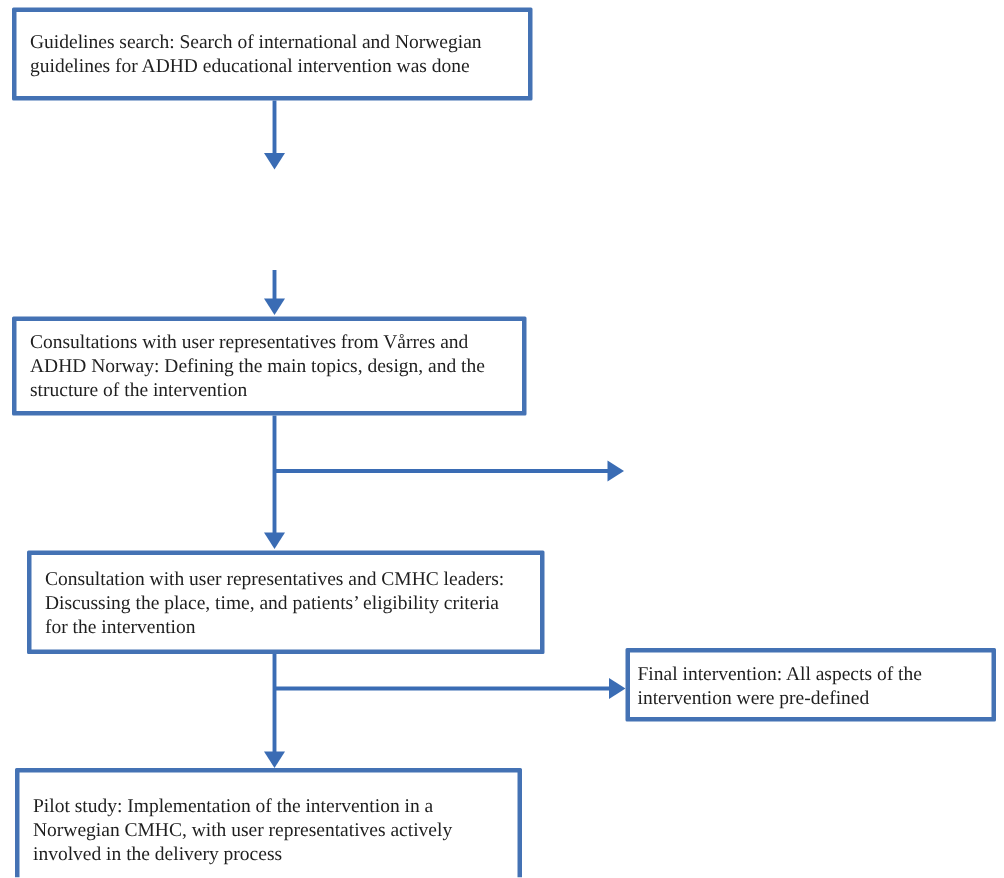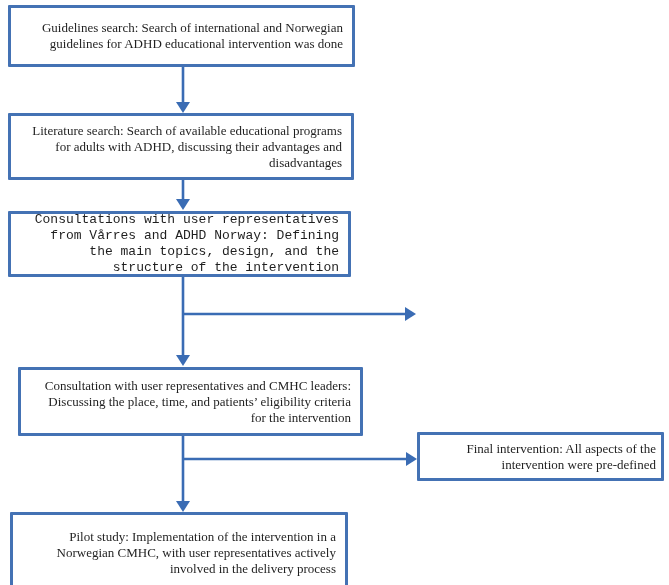--- a/index.html
+++ b/index.html
@@ -33,36 +33,36 @@
   }
   .flow-box {
     position: absolute;
     background: var(--background);
     border: 3px solid var(--box-border);
     border-radius: 1px;
     box-shadow: inset 0 0 0 1px rgba(255,255,255,0.55);
     display: flex;
     align-items: center;
     justify-content: center;
-    text-align: right;
+    text-align: left;
     color: var(--text-color);
     font-size: 13px;
     line-height: 16px;
   }
   .flow-box .box-text {
     display: block;
     width: 100%;
   }
   .main-box { padding: 2px 9px; }
   .side-box { padding: 1px 5px; }
 
   
   #box-guidelines   { left: 8px;   top: 5px;   width: 347px; height: 62px; }
   #box-literature   { left: 8px;   top: 113px; width: 346px; height: 67px; }
-  #box-user-consult { left: 8px;   top: 211px; width: 343px; height: 66px; font-family: Liberation Mono, monospace; }
+  #box-user-consult { left: 8px;   top: 211px; width: 343px; height: 66px; }
   #box-draft        { left: 416px; top: 287px; width: 246px; height: 53px; }
   #box-cmhc-consult { left: 8px;   top: 367px; width: 345px; height: 69px; margin-left: 10px; }
   #box-final        { left: 417px; top: 432px; width: 247px; height: 49px; }
   #box-pilot        { left: 10px;  top: 512px; width: 338px; height: 82px; }
 </style>
 </head>
 <body>
 
 <div class="canvas">
 
@@ -96,23 +96,20 @@
     <g>
       <line x1="182" y1="459" x2="407" y2="459"></line>
       <polygon points="406,452 406,466 417,459"></polygon>
     </g>
   </svg>
 
   <div class="flow-box main-box" id="box-guidelines">
     <span class="box-text">Guidelines search: Search of international and Norwegian guidelines for ADHD educational intervention was done</span>
   </div>
 
-  <div class="flow-box main-box" id="box-literature">
-    <span class="box-text">Literature search: Search of available educational programs for adults with ADHD, discussing their advantages and disadvantages</span>
-  </div>
 
   <div class="flow-box main-box" id="box-user-consult">
     <span class="box-text">Consultations with user representatives from Vårres and ADHD Norway: Defining the main topics, design, and the structure of the intervention</span>
   </div>
 
 
   <div class="flow-box main-box" id="box-cmhc-consult">
     <span class="box-text">Consultation with user representatives and CMHC leaders: Discussing the place, time, and patients’ eligibility criteria for the intervention</span>
   </div>
 

